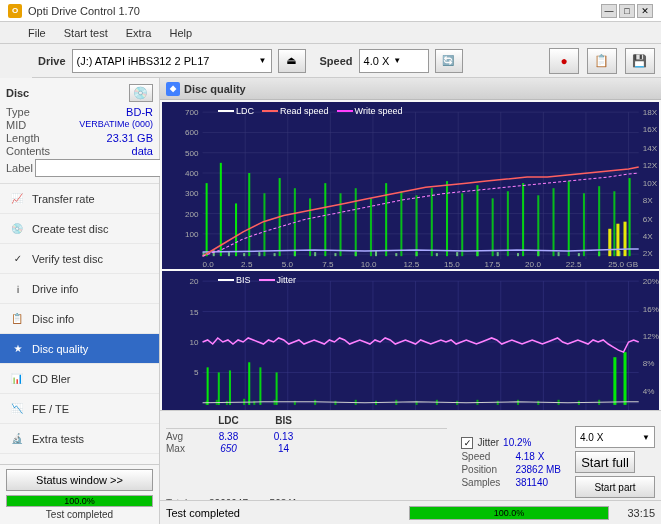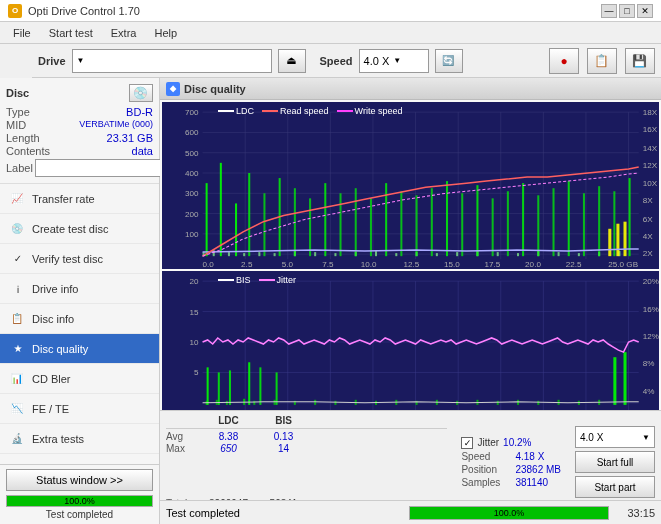--- a/index.html
+++ b/index.html
@@ -7,21 +7,21 @@
     
     
     .title-bar { background: #fff; height: 22px; display: flex; align-items: center; justify-content: space-between; padding: 0 8px; border-bottom: 1px solid #ccc; }
     .title-bar-left { display: flex; align-items: center; gap: 6px; font-size: 11px; }
     .title-bar-icon { width: 14px; height: 14px; background: #e8a000; border-radius: 2px; display: flex; align-items: center; justify-content: center; color: white; font-size: 8px; font-weight: bold; }
     .title-bar-title { font-size: 11px; color: #333; }
     .title-bar-controls { display: flex; gap: 2px; }
     .title-btn { width: 16px; height: 14px; background: #ddd; border: 1px solid #aaa; font-size: 9px; display: flex; align-items: center; justify-content: center; cursor: pointer; }
 
     
-    .menu-bar { background: #f0f0f0; height: 22px; display: flex; align-items: center; padding: 0 5px; border-bottom: 1px solid #ccc; gap: 2px; }
+    .menu-bar { background: #f0f0f0; height: 22px; display: flex; align-items: center; padding: 0 20px; border-bottom: 1px solid #ccc; gap: 2px; }
     .menu-item { padding: 2px 8px; font-size: 11px; cursor: pointer; color: #333; }
 
     
     .drive-bar { background: #f0f0f0; height: 34px; display: flex; align-items: center; padding: 0 6px; border-bottom: 1px solid #ccc; gap: 6px; margin-left: 32px; }
     .drive-label { font-size: 11px; font-weight: bold; color: #333; }
     .drive-select { height: 24px; border: 1px solid #999; background: white; font-size: 11px; padding: 0 4px; display: flex; align-items: center; gap: 4px; min-width: 200px; }
     .drive-select-text { flex: 1; font-size: 11px; }
     .drive-btn { width: 28px; height: 24px; background: linear-gradient(to bottom, #fff, #ddd); border: 1px solid #999; display: flex; align-items: center; justify-content: center; cursor: pointer; }
     .speed-label { font-size: 11px; font-weight: bold; color: #333; }
     .speed-select { height: 24px; border: 1px solid #999; background: white; font-size: 11px; padding: 0 4px; min-width: 70px; display: flex; align-items: center; }
@@ -99,20 +99,21 @@
 <div class="menu-bar">
   <span class="menu-item">File</span>
   <span class="menu-item">Start test</span>
   <span class="menu-item">Extra</span>
   <span class="menu-item">Help</span>
 </div>
 
 <div class="drive-bar">
   <span class="drive-label">Drive</span>
   <div class="drive-select" style="position:relative; cursor:pointer;">
+    <span class="drive-select-text">(J:) ATAPI iHBS312  2 PL17</span>
     <span style="font-size:8px;">▼</span>
   </div>
   <div class="drive-btn">
     <span style="font-size:11px;">⏏</span>
   </div>
   <span class="speed-label" style="margin-left:8px;">Speed</span>
   <div class="speed-select" style="cursor:pointer; gap:4px;">
     <span>4.0 X</span>
     <span style="font-size:8px;">▼</span>
   </div>
@@ -510,21 +511,21 @@
             <span style="color:#0000cc;">381140</span>
           </div>
         </div>
 
         <div style="display:flex; flex-direction:column; gap:3px; padding: 4px 6px; align-items:stretch; justify-content:center;">
 
           <div style="height:22px; border:1px solid #999; background:white; font-size:10px; padding:0 4px; display:flex; align-items:center; gap:2px; cursor:pointer; width:80px;">
             <span>4.0 X</span>
             <span style="font-size:8px; margin-left:auto;">▼</span>
           </div>
-          <div class="action-btn" style="height:22px; width:80px; background:linear-gradient(to bottom,#fff,#ddd); border:1px solid #999; font-size:10px; cursor:pointer; display:flex; align-items:center; justify-content:center;">Start full</div>
+          <div class="action-btn" style="height:22px; width:60px; background:linear-gradient(to bottom,#fff,#ddd); border:1px solid #999; font-size:13px; cursor:pointer; display:flex; align-items:center; justify-content:center;">Start full</div>
           <div class="action-btn" style="height:22px; width:80px; background:linear-gradient(to bottom,#fff,#ddd); border:1px solid #999; font-size:10px; cursor:pointer; display:flex; align-items:center; justify-content:center;">Start part</div>
         </div>
       </div>
     </div>
 
     <div class="bottom-bar">
       <span class="bottom-status">Test completed</span>
       <div class="bottom-progress">
         <div class="bottom-progress-fill" style="width:100%;"></div>
         <div class="bottom-progress-text">100.0%</div>

